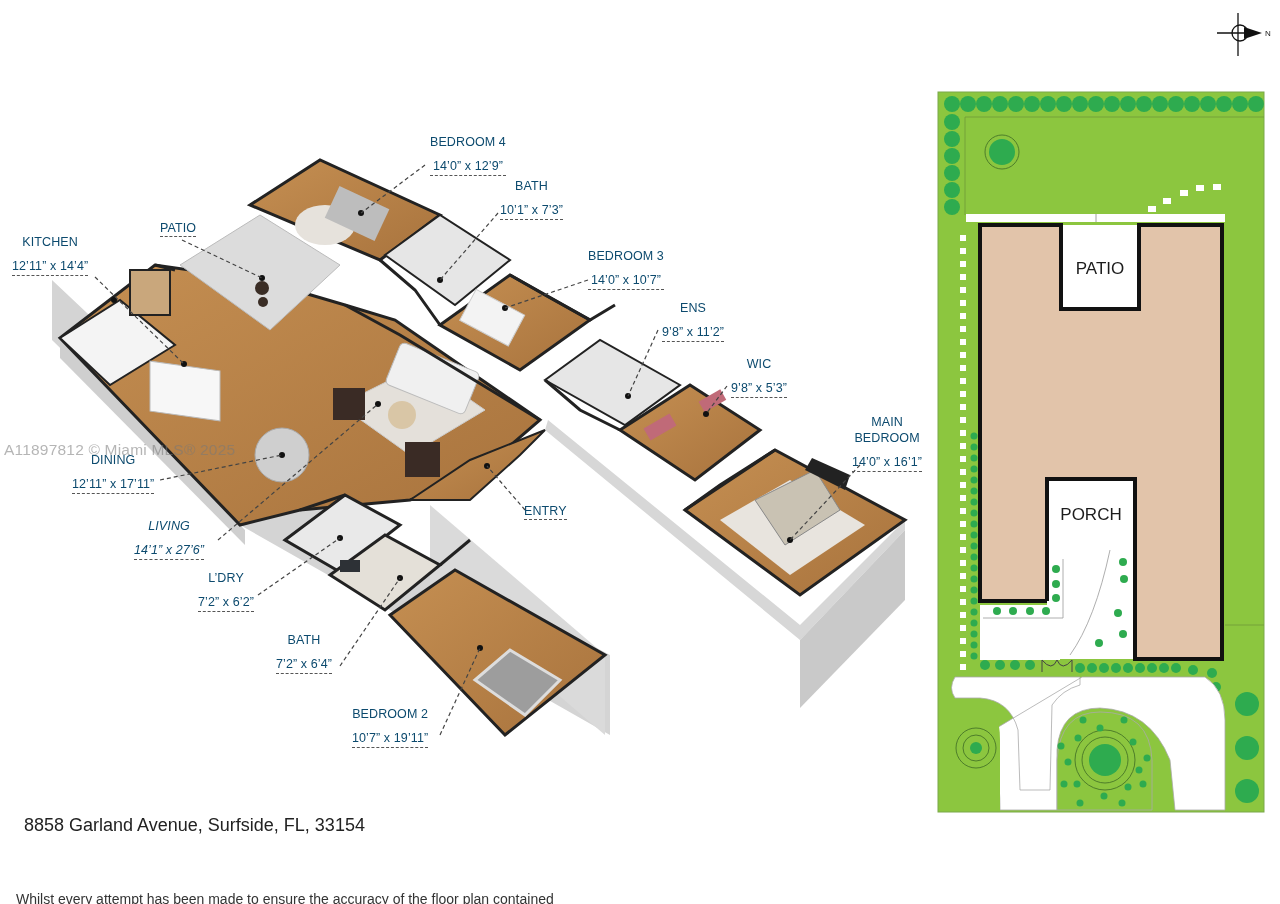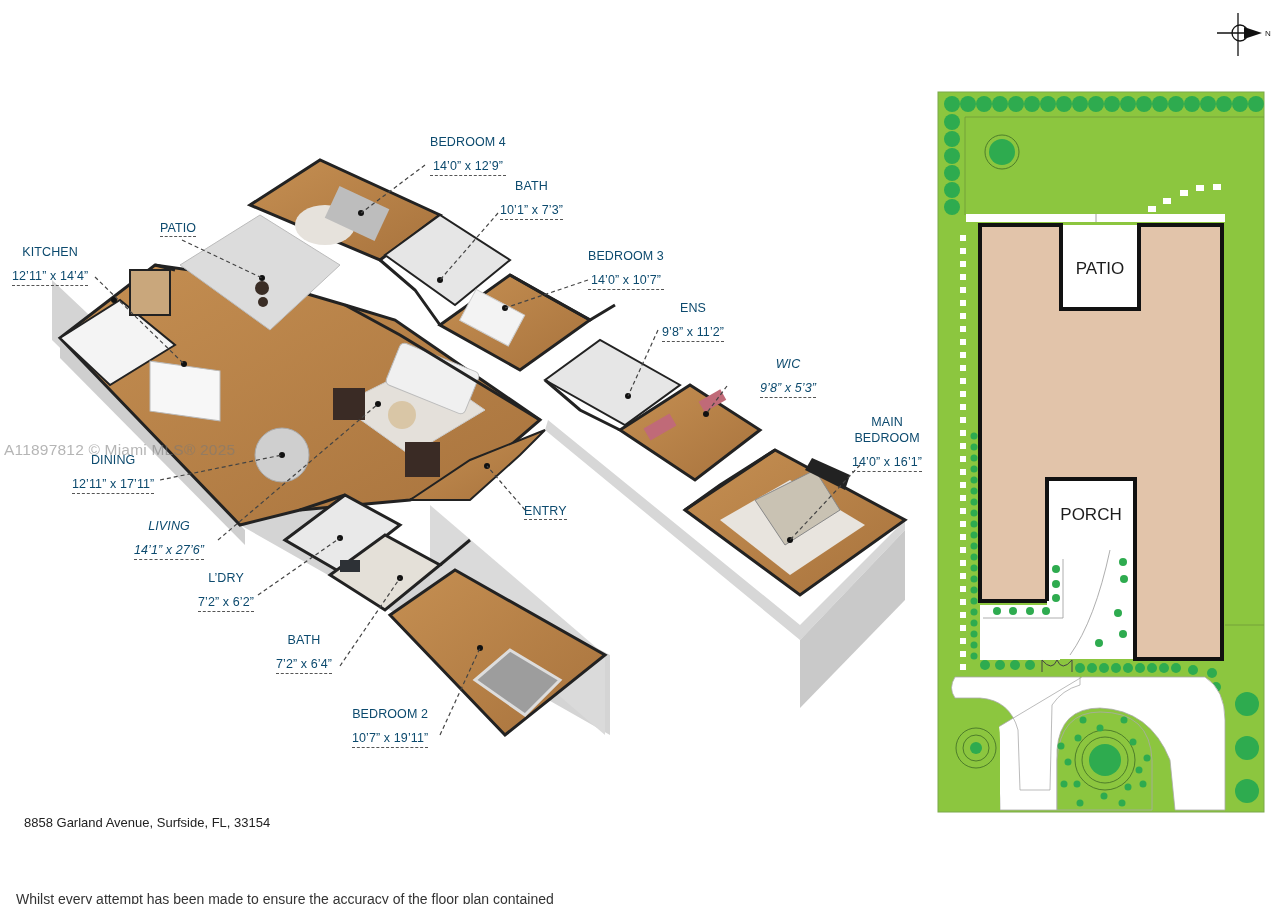--- a/index.html
+++ b/index.html
@@ -3,21 +3,21 @@
   <meta charset="utf-8">
   <style>
     html, body { margin: 0; padding: 0; background: #ffffff; }
     body { width: 1280px; height: 904px; position: relative; overflow: hidden;
            font-family: "Liberation Sans", "DejaVu Sans", sans-serif; color: #2a2a2a; }
     #canvas { position: absolute; left: 0; top: 0; width: 1280px; height: 904px; }
     .room-label { position: absolute; text-align: center; font-size: 12.5px; line-height: 16px;
                   color: #0c4a6e; letter-spacing: 0.1px; white-space: nowrap; }
     .room-label .name { display: block; }
     .room-label .dims { display: block; border-bottom: 1.5px dashed #555; padding-bottom: 1px; margin-top: 8px; }
-    .address { position: absolute; left: 24px; top: 815px; font-size: 13px; color: #222; }
+    .address { position: absolute; left: 24px; top: 815px; font-size: 18px; color: #222; }
     .disclaimer { position: absolute; left: 16px; top: 850px; width: 560px; font-size: 14px;
                   line-height: 11.5px; color: #333; margin-top: 44px; }
     .watermark { position: absolute; left: 4px; top: 441px; font-size: 15.5px; color: rgba(120,120,120,0.55);
                  letter-spacing: 0.2px; white-space: nowrap; }
     .site-label { position: absolute; color: #1c1c1c; text-align: center; }
     .compass-n { position: absolute; left: 1265px; top: 29px; font-size: 8px; color: #222; }
   </style>
 </head>
 <body>
 
@@ -127,21 +127,21 @@
       <line x1="860" y1="465" x2="790" y2="540"></line>
       <line x1="160" y1="480" x2="282" y2="455"></line>
       <line x1="218" y1="540" x2="378" y2="404"></line>
       <line x1="525" y1="510" x2="487" y2="466"></line>
       <line x1="258" y1="595" x2="340" y2="538"></line>
       <line x1="340" y1="666" x2="400" y2="578"></line>
       <line x1="440" y1="735" x2="480" y2="648"></line>
     </g>
   </svg>
 
-  <div class="room-label" style="left:12px;top:244px;text-align:center;">
+  <div class="room-label" style="left:12px;top:234px;text-align:center;">
     <span class="name">KITCHEN</span>
     <span class="dims">12’11” x 14’4”</span>
   </div>
   <div class="room-label" style="left:160px;top:220px;">
     <span class="name" style="border-bottom:1.5px dashed #555;">PATIO</span>
   </div>
   <div class="room-label" style="left:430px;top:134px;">
     <span class="name">BEDROOM 4</span>
     <span class="dims">14’0” x 12’9”</span>
   </div>
@@ -150,21 +150,21 @@
     <span class="dims">10’1” x 7’3”</span>
   </div>
   <div class="room-label" style="left:588px;top:248px;">
     <span class="name">BEDROOM 3</span>
     <span class="dims">14’0” x 10’7”</span>
   </div>
   <div class="room-label" style="left:662px;top:300px;">
     <span class="name">ENS</span>
     <span class="dims">9’8” x 11’2”</span>
   </div>
-  <div class="room-label" style="left:760px;top:356px;font-style:italic;">
+  <div class="room-label" style="left:731px;top:356px;">
     <span class="name">WIC</span>
     <span class="dims">9’8” x 5’3”</span>
   </div>
   <div class="room-label" style="left:852px;top:414px;">
     <span class="name">MAIN</span>
     <span class="name">BEDROOM</span>
     <span class="dims">14’0” x 16’1”</span>
   </div>
   <div class="room-label" style="left:72px;top:452px;">
     <span class="name">DINING</span>

